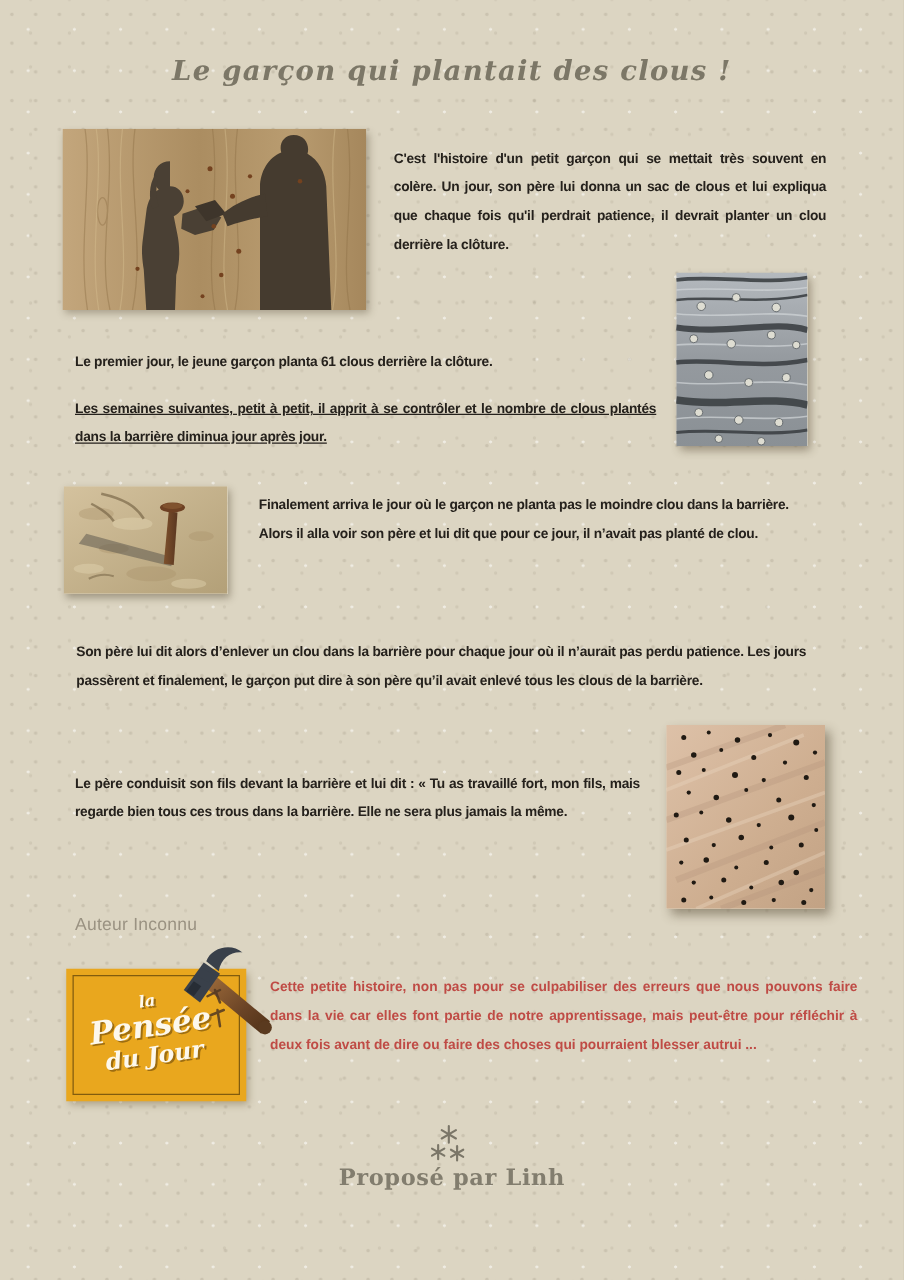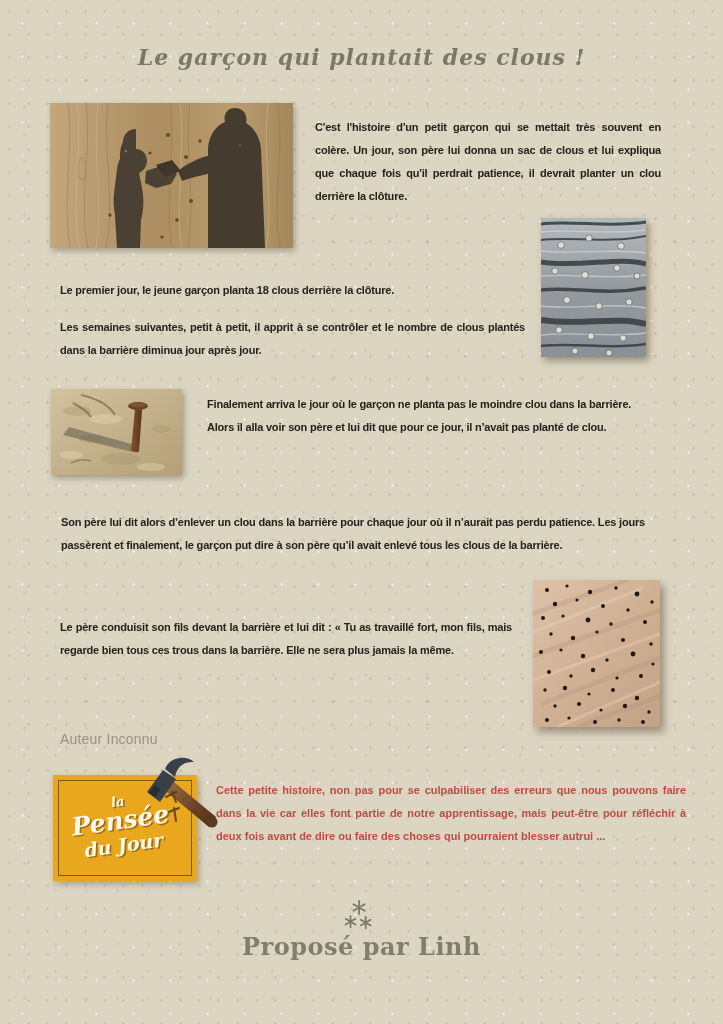--- a/index.html
+++ b/index.html
@@ -26,21 +26,21 @@
     position:absolute;top:44px;left:0;width:100%;text-align:center;
     font-family:"DejaVu Serif",serif;font-style:italic;font-weight:600;
     font-size:22px;letter-spacing:1px;color:#7c7767;
   }
   .story,.moral{
     position:absolute;font-weight:700;font-size:11px;letter-spacing:-0.2px;
     line-height:23px;color:var(--text,#25211c);text-align:justify;
   }
   .p1{left:315px;top:116px;width:346px;}
   .p2{left:60px;top:279px;width:500px;white-space:nowrap;}
-  .p3{left:60px;top:316px;width:465px;}
+  .p3{left:60px;top:316px;width:465px;text-decoration:underline;}
   .p4{left:207px;top:393px;width:452px;}
   .p5{left:61px;top:511px;width:584px;}
   .p6{left:60px;top:616px;width:452px;}
   .author{position:absolute;left:60px;top:731px;font-weight:400;font-size:14px;color:var(--muted,#9a9282);letter-spacing:.2px;}
   .moral{left:216px;top:779px;width:470px;color:var(--accent-red,#bf4b45);letter-spacing:0;}
   .img{position:absolute;display:block;}
   .img1{left:50px;top:103px;width:243px;height:145px;box-shadow:2px 3px 6px rgba(70,58,35,.35);}
   .img2{left:541px;top:218px;width:105px;height:139px;box-shadow:3px 4px 7px rgba(70,58,35,.45);}
   .img3{left:51px;top:389px;width:131px;height:86px;box-shadow:2px 3px 6px rgba(70,58,35,.4);}
   .img4{left:533px;top:580px;width:127px;height:147px;box-shadow:4px 5px 8px rgba(70,58,35,.45);}
@@ -59,21 +59,21 @@
     color:#fdf8ec;text-shadow:1.5px 1.5px 0 rgba(95,62,8,.55);
   }
   .pensee-text .pw1{display:block;font-size:13px;line-height:13px;}
   .pensee-text .pw2{display:block;font-size:25px;line-height:26px;}
   .pensee-text .pw3{display:block;font-size:19px;line-height:22px;}
   .hammer{position:absolute;left:139px;top:756px;width:84px;height:80px;}
   .nailmarks{position:absolute;left:163px;top:788px;width:22px;height:36px;}
   .ornament{position:absolute;left:336px;top:898px;width:48px;height:36px;}
   .credit{
     position:absolute;top:932px;left:0;width:100%;text-align:center;
-    font-family:"DejaVu Serif",serif;font-weight:700;font-size:24px;
+    font-family:"DejaVu Serif",serif;font-weight:700;font-size:18px;
     color:var(--footer,#827d6e);letter-spacing:.5px;
   }
 </style>
 </head>
 <body>
 
 <div class="page">
 
   <div class="title">Le garçon qui plantait des clous !</div>
 
@@ -123,21 +123,21 @@
         <circle cx="127" cy="117" r="1.8"></circle>
         <circle cx="150" cy="38" r="1.7"></circle>
       <circle cx="100" cy="50" r="1.6"></circle>
         <circle cx="60" cy="112" r="1.7"></circle>
         <circle cx="190" cy="42" r="1.8"></circle>
       <circle cx="112" cy="134" r="1.6"></circle>
     </g>
   </svg>
 
   <div class="story p1">C'est l'histoire d'un petit garçon qui se mettait très souvent en colère. Un jour, son père lui donna un sac de clous et lui expliqua que chaque fois qu'il perdrait patience, il devrait planter un clou derrière la clôture.</div>
-  <div class="story p2">Le premier jour, le jeune garçon planta 18 clous derrière la clôture.</div>
+  <div class="story p2">Le premier jour, le jeune garçon planta 61 clous derrière la clôture.</div>
   <div class="story p3">Les semaines suivantes, petit à petit, il apprit à se contrôler et le nombre de clous plantés dans la barrière diminua jour après jour.</div>
 
   <svg class="img img2" viewBox="0 0 105 139" xmlns="http://www.w3.org/2000/svg">
     <defs>
       <linearGradient id="wood2" x1="0" y1="0" x2="0" y2="1">
         <stop offset="0" stop-color="#b4b9be"></stop>
           <stop offset=".5" stop-color="#959a9f"></stop>
           <stop offset="1" stop-color="#8a9095"></stop>
       </linearGradient>
     </defs>

